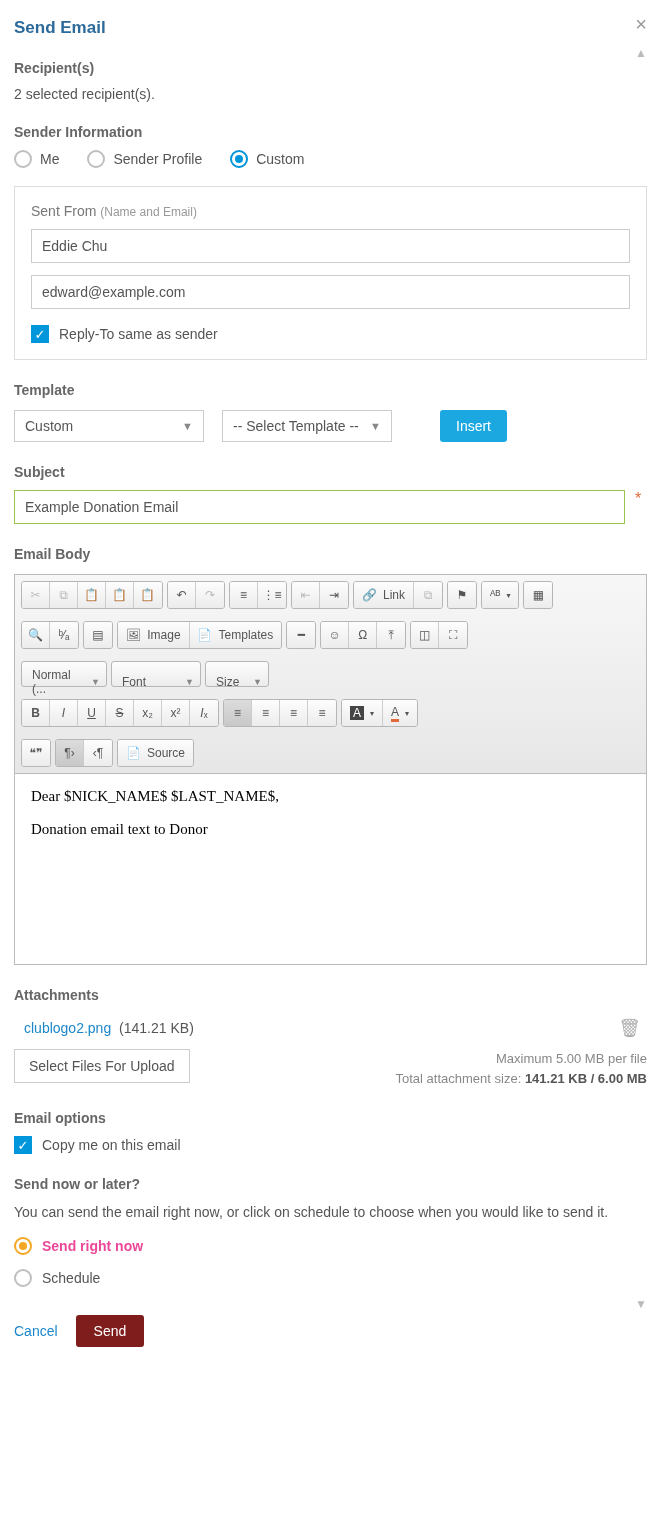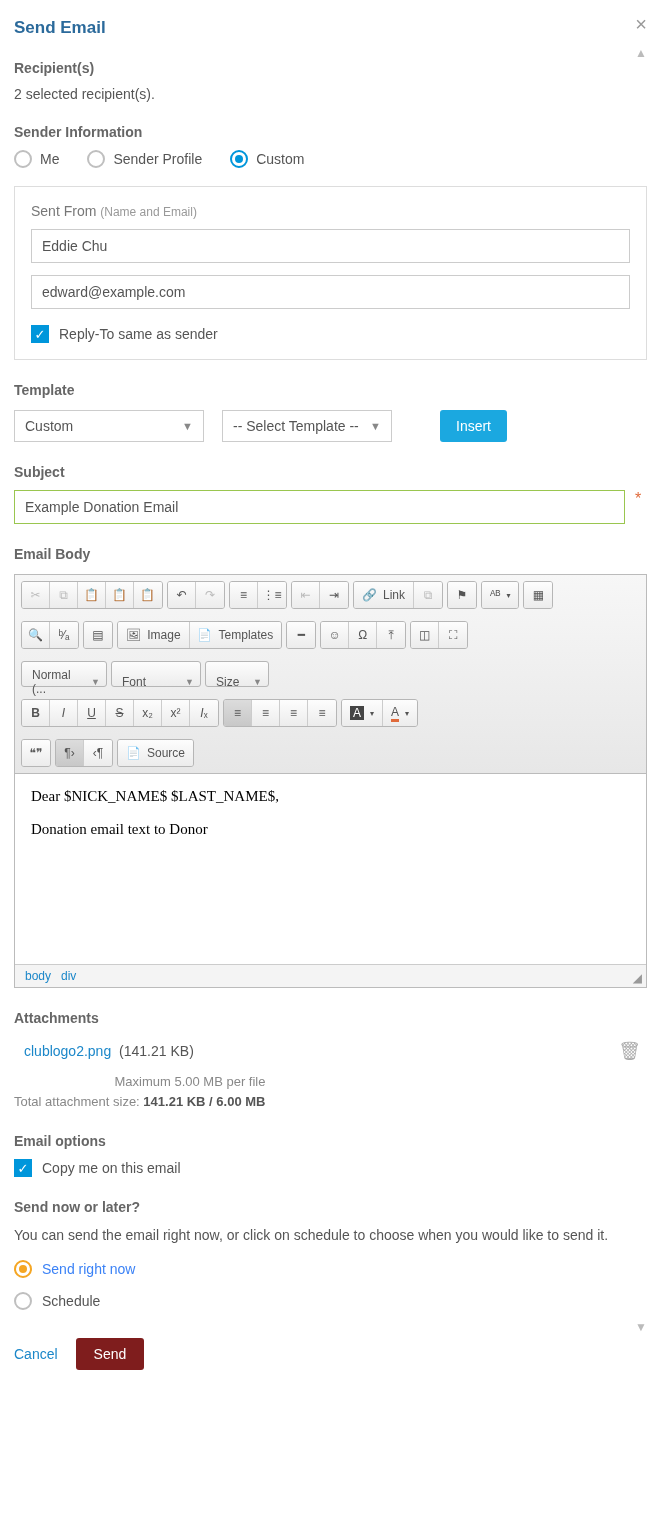--- a/index.html
+++ b/index.html
@@ -129,21 +129,21 @@
   }
   .attach-foot { display:flex; justify-content:space-between; align-items:flex-start; }
   .attach-meta { text-align:right; font-size:13px; color:#888; line-height:1.5; }
   .attach-meta .bold { color:#555; font-weight:600; }
 
   .send-radio-col { display:flex; flex-direction:column; gap:14px; margin-top:14px;}
   .send-radio { display:flex; gap:10px; align-items:center; cursor:pointer;}
   .send-radio .radio-circle { width:18px; height:18px; border:2px solid #bfbfbf; border-radius:50%; display:flex; align-items:center; justify-content:center;}
   .send-radio.selected .radio-circle { border-color:#f5a623; }
   .send-radio.selected .radio-circle::after { content:""; width:8px; height:8px; background:#f5a623; border-radius:50%; }
-  .send-radio.selected .lbl { color:#3b82f6; font-weight:400;text-align:right;}
+  .send-radio.selected .lbl { color:#ec4899; font-weight:700;text-align:right;}
 
   .footer-actions {
     display:flex; justify-content:flex-start; gap:18px; align-items:center;
     margin-top:28px;
   }
   .cancel-link { color:#1b87c9; cursor:pointer; }
   .send-btn {
     background:#7f1d1d; color:#fff; border:none; border-radius:3px;
     padding:8px 18px; font-size:14px; cursor:pointer;
   }
@@ -335,36 +335,32 @@
       <div class="tbgroup">
         <div class="tbbtn wide">📄 <span>Source</span></div>
       </div>
     </div>
 
     <div class="editor-body">
       <p>Dear $NICK_NAME$ $LAST_NAME$,</p>
       <p>Donation email text to Donor</p>
     </div>
 
-    <div class="editor-footer">
-      <span style="cursor:pointer">body</span>
-      <span style="cursor:pointer">div</span>
-      <span class="resize">◢</span>
-    </div>
   </div>
 
   <div class="section-head">Attachments</div>
   <div class="attach-row">
     <div>
       <span class="attach-link">clublogo2.png</span>
       <span class="attach-size">(141.21 KB)</span>
     </div>
     <span class="trash">🗑</span>
   </div>
   <div class="attach-foot">
+    <button class="btn-outline">Select Files For Upload</button>
     <div class="attach-meta">
       <div>Maximum 5.00 MB per file</div>
       <div>
         <span>Total attachment size: </span><span class="bold">141.21 KB / 6.00 MB</span>
       </div>
     </div>
   </div>
 
   <div class="section-head">Email options</div>
   <div class="checkbox-row">

